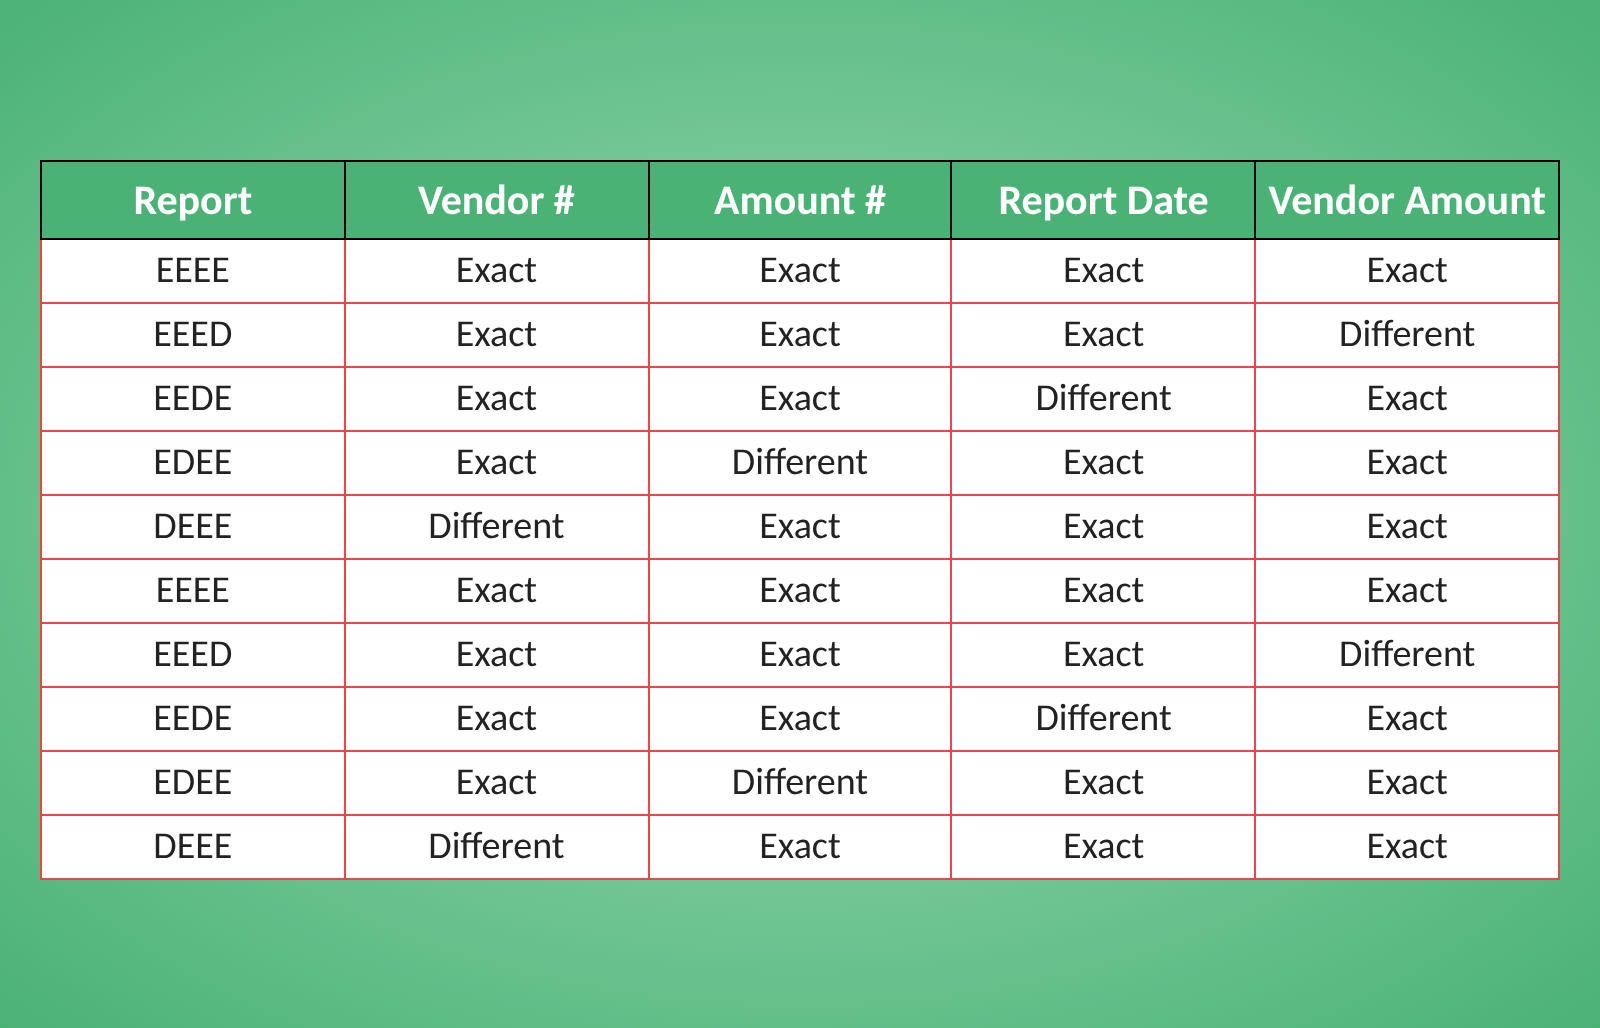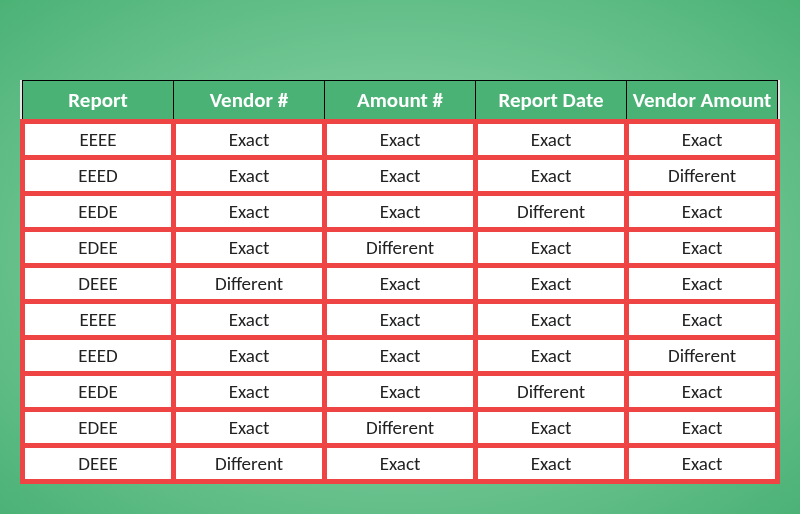--- a/index.html
+++ b/index.html
@@ -26,21 +26,21 @@
     font-size: 21px;
     padding: 6px 4px;
     border: 1px solid #000000;
     text-align: center;
   }
   td {
     font-size: 19px;
     color: #222;
     text-align: center;
     padding: 4px 4px;
-    border: 5px solid #ef4444;
+    border: 1px solid #ef4444;
     background: #ffffff;
   }
 </style>
 </head>
 <body>
 
 <div class="wrap">
   <table>
     <thead>
       <tr>

